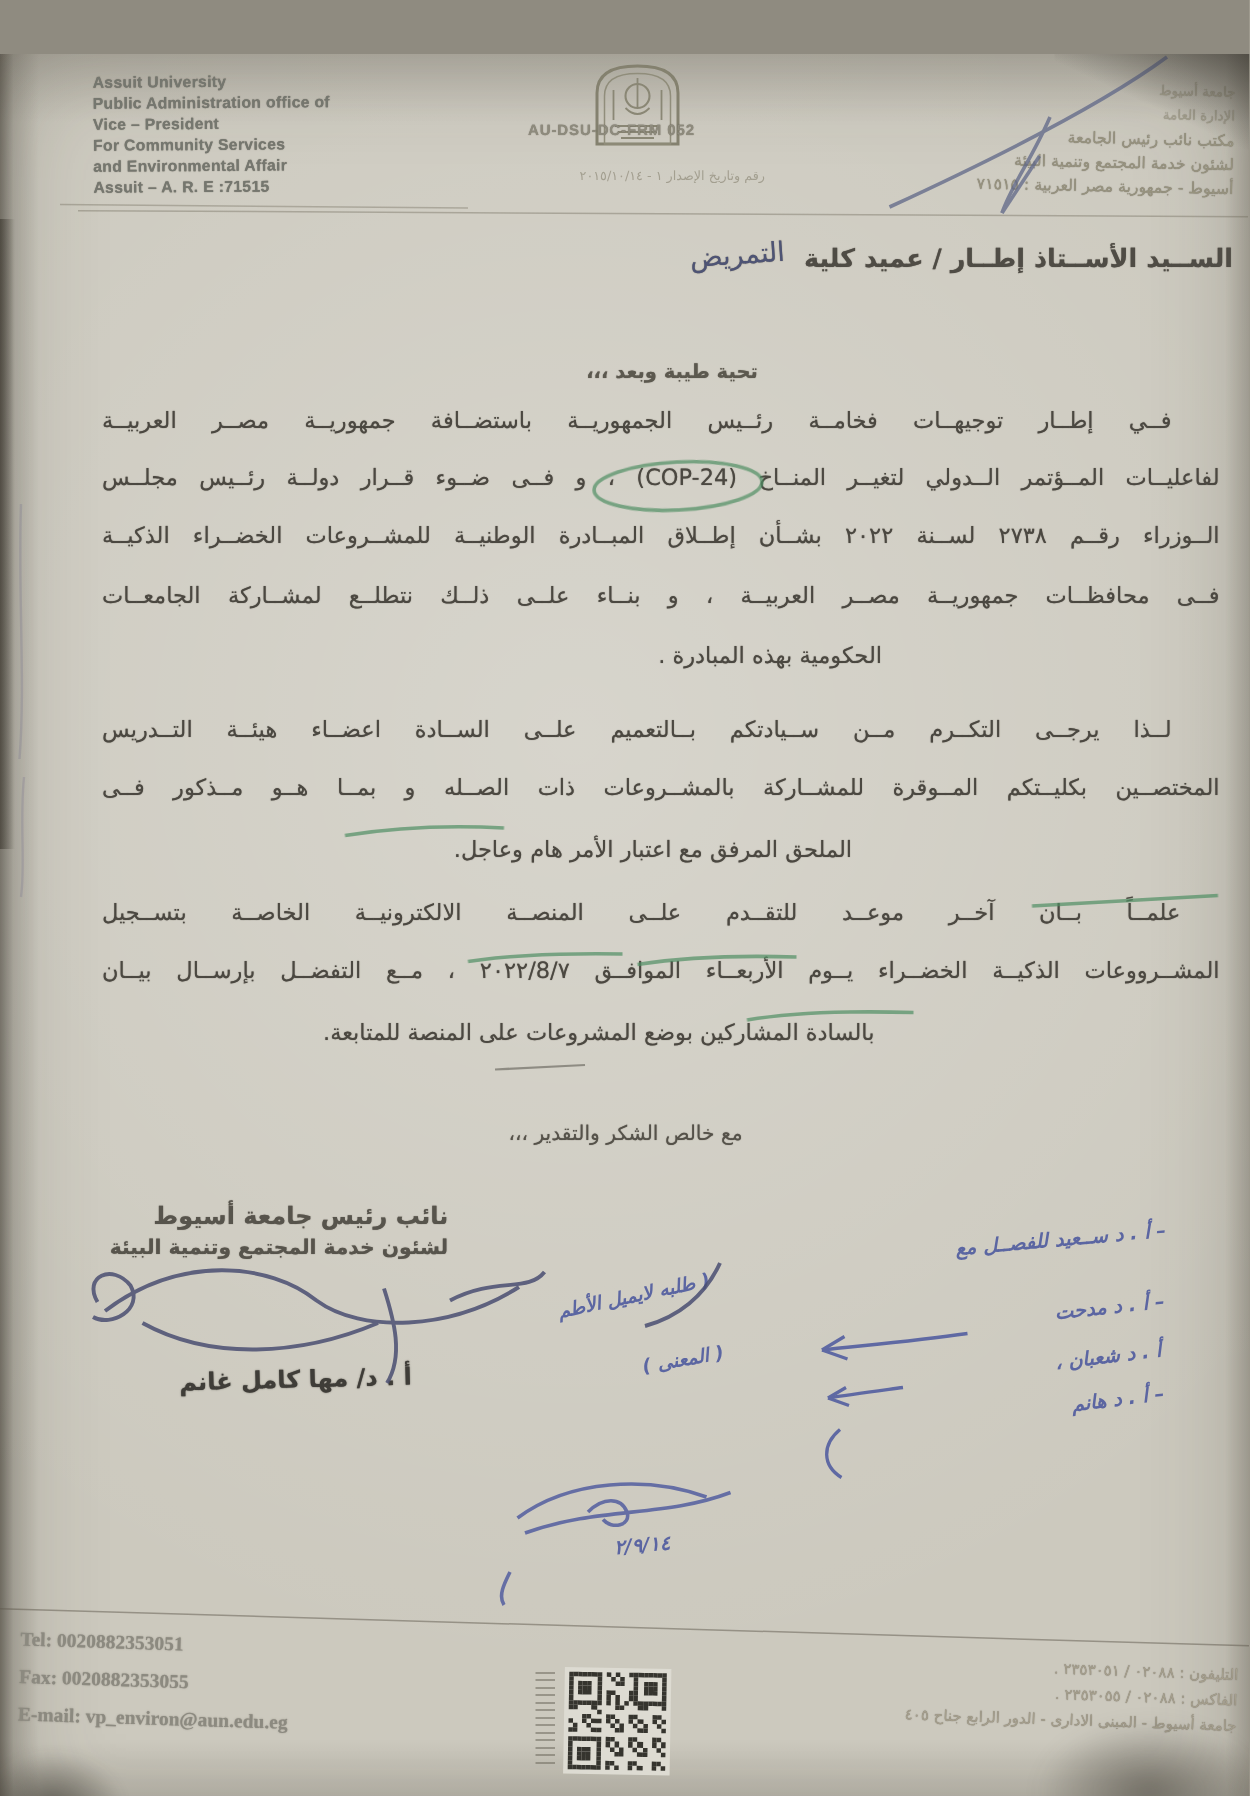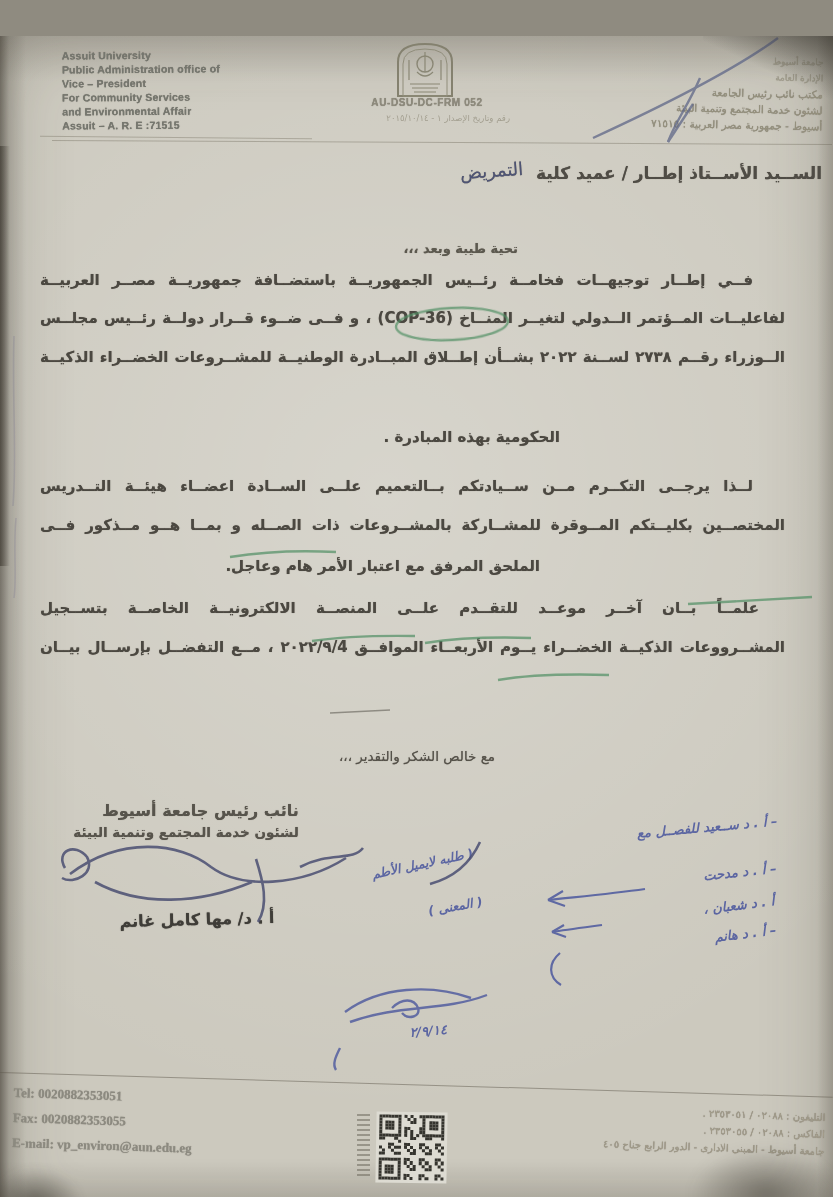--- a/index.html
+++ b/index.html
@@ -7,41 +7,41 @@
     background:
       radial-gradient(120% 85% at 46% 38%, rgba(255,255,255,.22), rgba(0,0,0,0) 62%),
       linear-gradient(90deg, rgba(52,46,38,.55) 0px, rgba(52,46,38,.18) 9px, rgba(0,0,0,0) 26px),
       linear-gradient(270deg, rgba(70,62,52,.22) 0px, rgba(0,0,0,0) 16px),
       linear-gradient(0deg, rgba(66,60,50,.34) 0px, rgba(0,0,0,0) 72px),
       linear-gradient(180deg, rgba(70,62,52,.16) 0px, rgba(0,0,0,0) 46px),
       #ccc9be;
     box-shadow: inset 0 0 70px rgba(60,55,45,.32);
     font-family:"DejaVu Sans", sans-serif;margin-top:36px;}
   .abs{position:absolute;}
-  .ar{direction:rtl;unicode-bidi:plaintext;font-family:"DejaVu Sans", sans-serif;}
+  .ar{direction:rtl;unicode-bidi:plaintext;font-family:"DejaVu Sans", sans-serif;text-align:center;}
   .soft{text-shadow:0 0 .7px rgba(80,74,64,.75);}
   
   .en-head{left:62px;top:12px;font:bold 10.5px/14px "Liberation Sans", sans-serif;
     color:#75776f;letter-spacing:.2px;transform:rotate(-.4deg);}
   .en-head-rule{left:40px;top:101px;width:272px;height:1px;background:rgba(110,104,90,.38);transform:rotate(.5deg);}
   .head-rule{left:52px;top:106px;width:780px;height:1px;background:rgba(110,104,90,.4);transform:rotate(.3deg);}
-  .form-code{left:352px;top:61px;width:150px;text-align:center;
+  .form-code{left:352px;top:46px;width:150px;text-align:left;
     font:bold 10px/12px "Liberation Sans", sans-serif;color:#8e8b7d;letter-spacing:.6px;}
   .issue-line{left:345px;top:77px;width:165px;text-align:right;font-size:8.5px;color:#a39f90;}
   .ar-head{right:10px;top:16px;width:235px;text-align:right;color:#97937f;
     font-size:10.5px;line-height:16px;transform:rotate(1.2deg);}
   .ar-head .tiny{font-size:9px;opacity:.72;}
   
   .title{left:380px;top:126px;width:442px;text-align:right;
     font-weight:bold;font-size:17px;color:#4f4c45;}
   .hand-recipient{display:inline-block;font-size:18px;font-weight:normal;color:#4e5475;
     transform:rotate(-4deg) translateY(-2px);margin-right:7px;}
   .greeting{left:378px;top:205px;width:140px;font-weight:bold;font-size:13px;color:#5c594f;}
-  .bline{left:40px;width:745px;text-align:justify;text-align-last:justify;
-    font-weight:bold;font-size:15px;color:#4b4841;}
+  .bline{left:68px;width:745px;text-align:justify;text-align-last:justify;
+    font-weight:normal;font-size:15px;color:#4b4841;}
   .bline.short{text-align:right;text-align-last:right;}
   .closing{left:293px;top:712px;width:248px;text-align:center;
     font-weight:normal;font-size:13.5px;color:#55524a;}
   .sig1{left:98px;top:765px;width:205px;text-align:center;font-weight:bold;font-size:16px;color:#57544c;}
   .sig2{left:50px;top:788px;width:272px;text-align:center;font-weight:bold;font-size:13.5px;color:#57544c;}
   .sig-name{left:88px;top:874px;width:218px;text-align:center;font-weight:bold;font-size:16px;
     color:#3f3d38;transform:rotate(-1.5deg);text-shadow:0 0 1px rgba(50,46,40,.8);}
   
   .ink{color:#4c589e;font-style:italic;opacity:.88;}
   .note{text-align:right;font-size:13px;font-weight:bold;}
@@ -103,30 +103,32 @@
   <div class="abs head-rule"></div>
 
   <div class="abs title ar soft">
     <span>الســيد الأســتاذ إطــار / عميد كلية</span>
     <span class="hand-recipient">التمريض</span>
   </div>
 
   <div class="abs greeting ar soft">تحية طيبة وبعد ،،،</div>
 
   <div class="abs bline ar soft" style="top:235px;padding-right:32px;width:713px;">فــي إطــار توجيهــات فخامــة رئــيس الجمهوريــة  باستضــافة جمهوريــة مصــر العربيــة</div>
-  <div class="abs bline ar soft" style="top:273px;">لفاعليــات المــؤتمر الــدولي لتغيــر المنــاخ ‎(COP-36)‎ ، و فــى ضــوء قــرار دولــة رئــيس مجلــس</div>
+  <div class="abs bline ar soft" style="top:273px;">لفاعليــات المــؤتمر الــدولي لتغيــر المنــاخ ‎(COP-24)‎ ، و فــى ضــوء قــرار دولــة رئــيس مجلــس</div>
   <div class="abs bline ar soft" style="top:312px;">الــوزراء رقــم ٢٧٣٨ لســنة ٢٠٢٢ بشــأن إطــلاق المبــادرة الوطنيــة للمشــروعات الخضــراء الذكيــة</div>
+  <div class="abs bline ar soft" style="top:352px;">فــى محافظــات جمهوريــة مصــر العربيــة ، و بنــاء علــى ذلــك نتطلــع لمشــاركة الجامعــات</div>
   <div class="abs bline short ar soft" style="top:392px;padding-right:225px;width:520px;">الحكومية بهذه المبادرة .</div>
 
   <div class="abs bline ar soft" style="top:480px;">المختصــين بكليــتكم المــوقرة للمشــاركة بالمشــروعات ذات الصــله و بمــا هــو مــذكور فــى</div>
   <div class="abs bline ar soft" style="top:441px;padding-right:32px;width:713px;">لــذا يرجــى التكــرم مــن ســيادتكم بــالتعميم علــى الســادة اعضــاء هيئــة التــدريس</div>
   <div class="abs bline short ar soft" style="top:521px;padding-right:245px;width:500px;">الملحق المرفق مع اعتبار الأمر هام وعاجل.</div>
 
   <div class="abs bline ar soft" style="top:563px;padding-right:26px;width:719px;">علمــاً بــان آخــر موعــد للتقــدم علــى المنصــة الالكترونيــة الخاصــة بتســجيل</div>
-  <div class="abs bline ar soft" style="top:602px;">المشــرووعات الذكيــة الخضــراء يــوم الأربعــاء الموافــق ٢٠٢٢/٩/4 ، مــع التفضــل بإرســال بيــان</div>
+  <div class="abs bline ar soft" style="top:602px;">المشــرووعات الذكيــة الخضــراء يــوم الأربعــاء الموافــق ٢٠٢٢/8/٧ ، مــع التفضــل بإرســال بيــان</div>
+  <div class="abs bline short ar soft" style="top:643px;padding-right:230px;width:515px;">بالسادة المشاركين بوضع المشروعات على المنصة للمتابعة.</div>
 
   <div class="abs closing ar soft">مع خالص الشكر والتقدير ،،،</div>
 
   <div class="abs sig1 ar soft">نائب رئيس جامعة أسيوط</div>
   <div class="abs sig2 ar soft">لشئون خدمة المجتمع وتنمية البيئة</div>
   <div class="abs sig-name ar">أ . د/ مها كامل غانم</div>
 
   <div class="abs note ink ar" style="left:468px;top:791px;width:310px;transform:rotate(-5deg);">– أ . د ســعيد للفصــل مع</div>
   <div class="abs note ink ar" style="left:562px;top:836px;width:215px;transform:rotate(-6deg);">– أ . د مدحت</div>
   <div class="abs note ink ar" style="left:565px;top:870px;width:210px;transform:rotate(-7deg);">أ . د شعبان ،</div>

